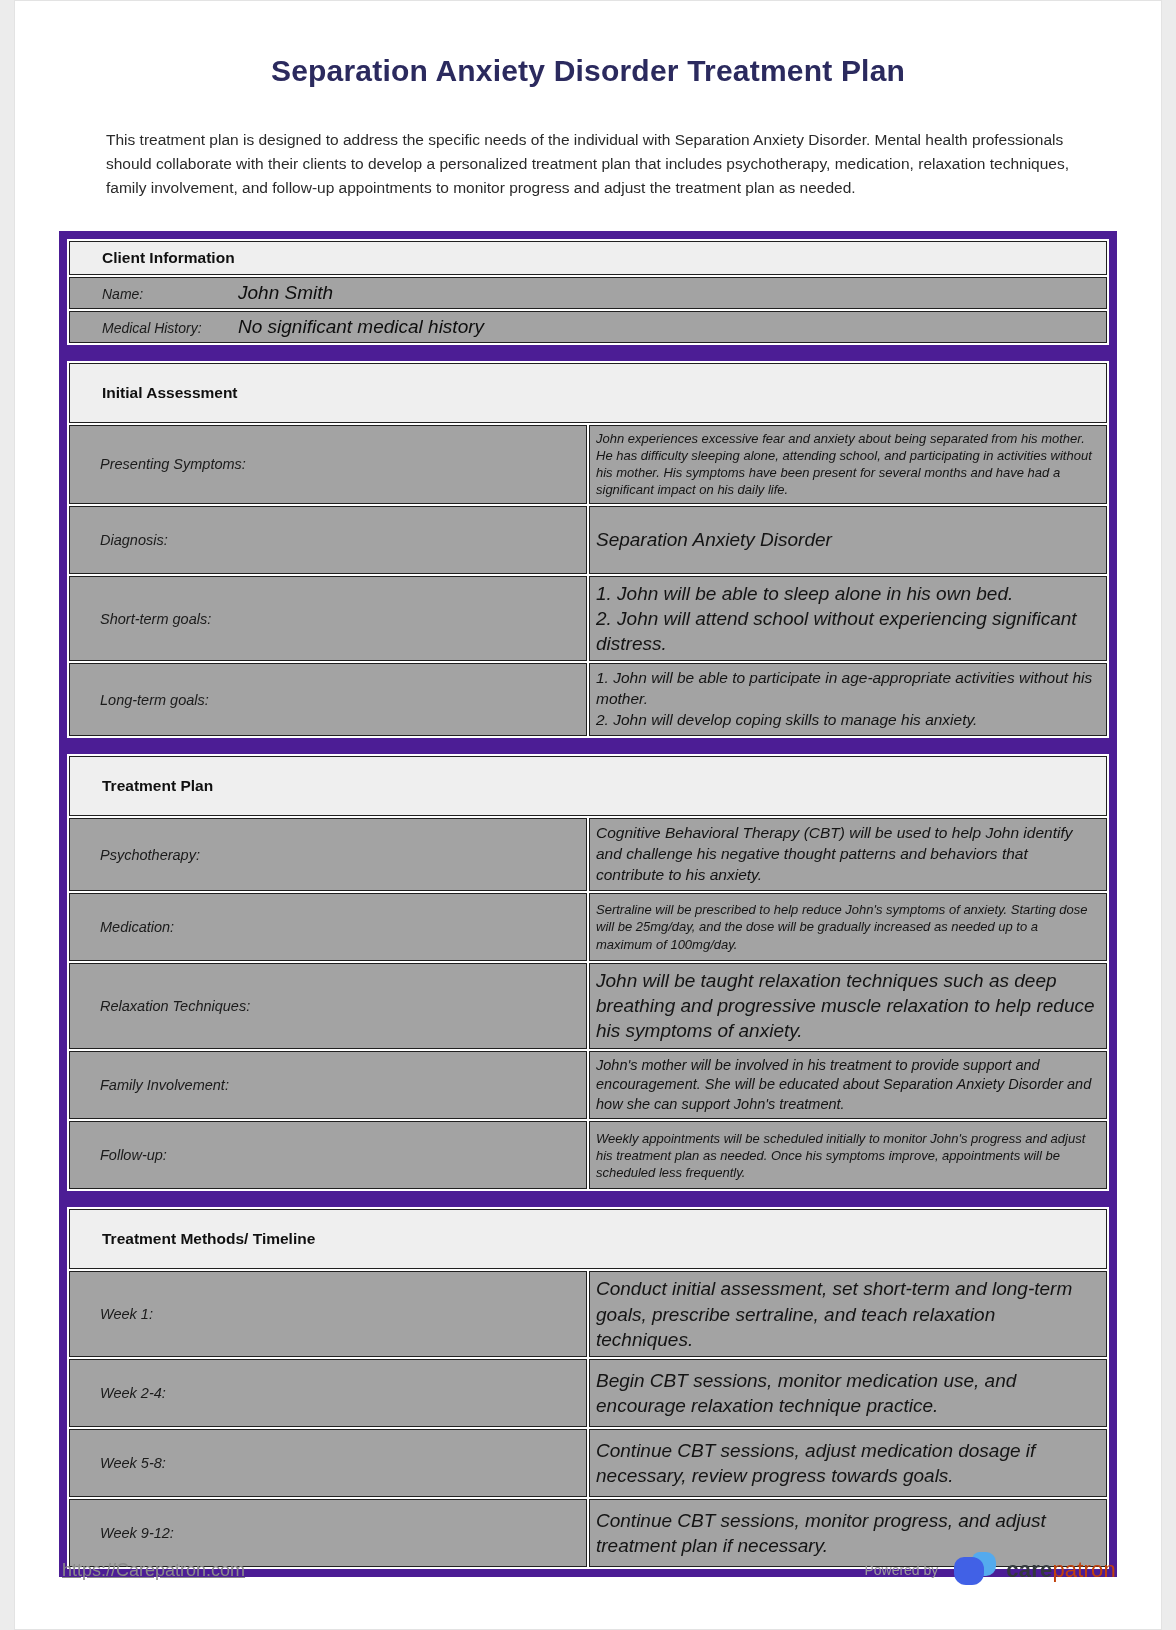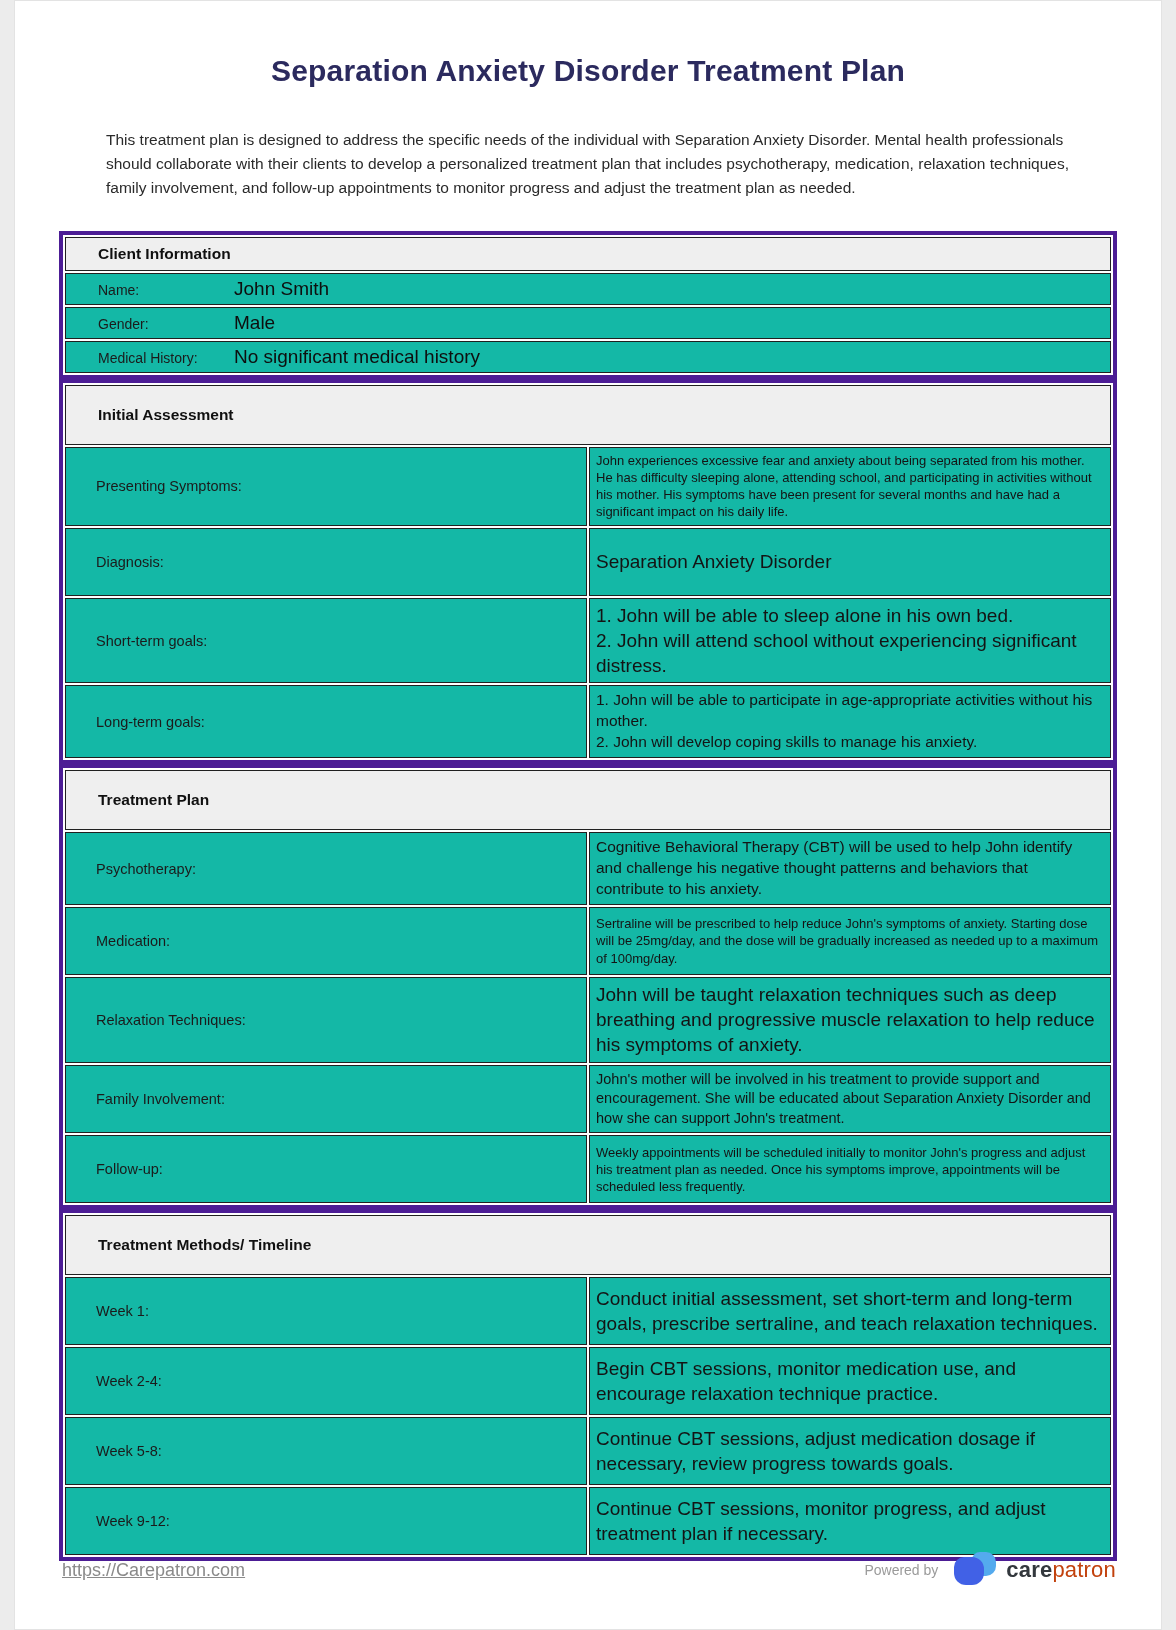--- a/index.html
+++ b/index.html
@@ -16,30 +16,30 @@
     font-size:30px;font-weight:bold;color:#2b2a5e;letter-spacing:0.2px;
   }
   .intro{
     margin:40px 35px 0 47px;
     font-size:15.5px;line-height:24px;color:#2a2a2a;
   }
   .tbl-section{margin-top:0;}
   .tbl-section.first{margin-top:31px;}
   table.doc-table{
     width:100%;border-collapse:separate;border-spacing:2px;
-    border:4px solid #4c1d95;background:#fff;table-layout:fixed;
+    border:8px solid #4c1d95;background:#fff;table-layout:fixed;
   }
   table.doc-table th{
     background:#efefef;border:1px solid #202020;
     text-align:left;font-size:15.5px;font-weight:bold;color:#101010;
     padding:4px 10px 4px 32px;
   }
   .inline th{height:24px;}
   .twocol th{height:50px;}
-  table.doc-table td{border:1px solid #202020;background:#14b8a6;}
+  table.doc-table td{border:1px solid #202020;background:#a3a3a3;font-style:italic;}
   
   .inline td.ci-cell{height:28px;padding:1px 10px 1px 32px;vertical-align:middle;}
   .ci-label{display:inline-block;width:136px;font-size:14px;color:#1b1b1b;vertical-align:baseline;}
   .ci-value{font-size:19px;color:#0e0e0e;vertical-align:baseline;}
   
   .twocol td.lbl{
     width:296px;padding:6px 10px 6px 30px;vertical-align:middle;
     font-size:14.5px;color:#1b1b1b;height:54px;
   }
   .twocol td.val{
@@ -77,23 +77,20 @@
   <section class="tbl-section first">
     <table class="doc-table inline">
       <thead>
         <tr>
             <th>Client Information</th>
           </tr>
       </thead>
       <tbody>
           <tr>
             <td class="ci-cell"><span class="ci-label">Name:</span><span class="ci-value">John Smith</span></td>
-          </tr>
-          <tr>
-            <td class="ci-cell"><span class="ci-label">Gender:</span><span class="ci-value">Male</span></td>
           </tr>
           <tr>
             <td class="ci-cell"><span class="ci-label">Medical History:</span><span class="ci-value">No significant medical history</span></td>
           </tr>
         </tbody>
     </table>
   </section>
 
   <section class="tbl-section">
     <table class="doc-table twocol">

